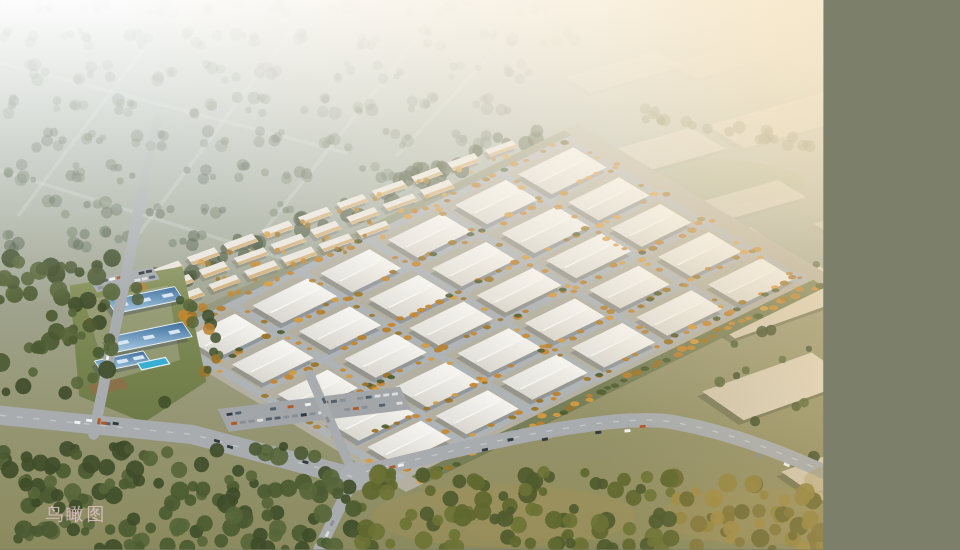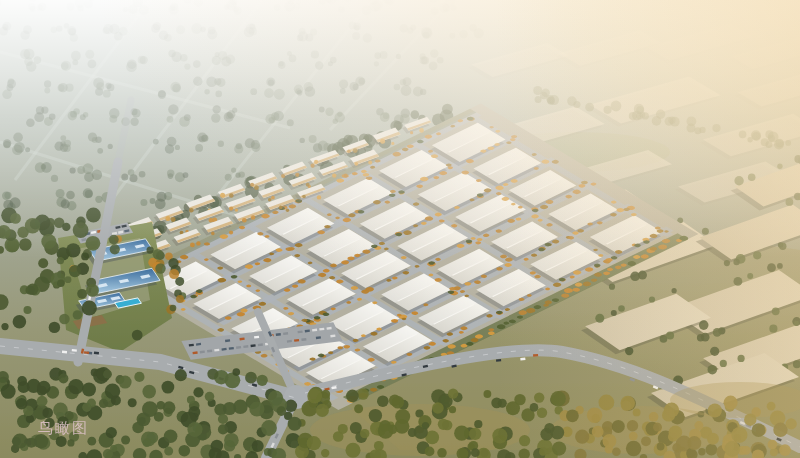--- a/index.html
+++ b/index.html
@@ -1,16 +1,16 @@
 <!DOCTYPE html>
 <html><head>
 <meta charset="utf-8">
 <style>
   html,body{margin:0;padding:0;background:#7c7f6a;}
-  figure{margin:0;width:800px;height:458px;overflow:hidden;position:relative;}
+  figure{margin:0;width:686px;height:458px;overflow:hidden;position:relative;}
   svg{display:block;}
   .cap{font-family:"DejaVu Sans",sans-serif;letter-spacing:2px;}
 </style>
 </head>
 <body>
 
 <figure>
 <svg id="scene" viewBox="0 0 800 458" width="800" height="458">
   <defs id="defs">
     <filter id="soften" x="-5%" y="-5%" width="110%" height="110%">

